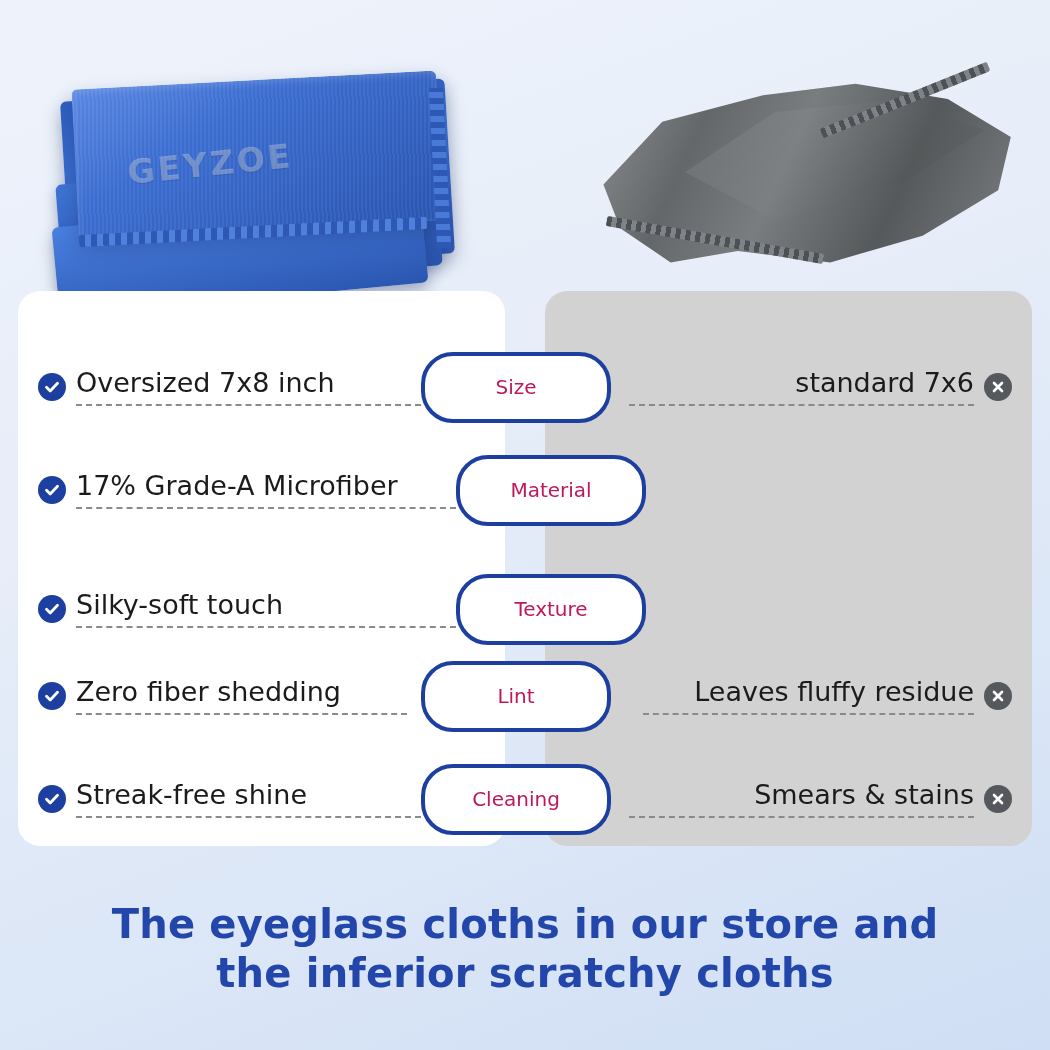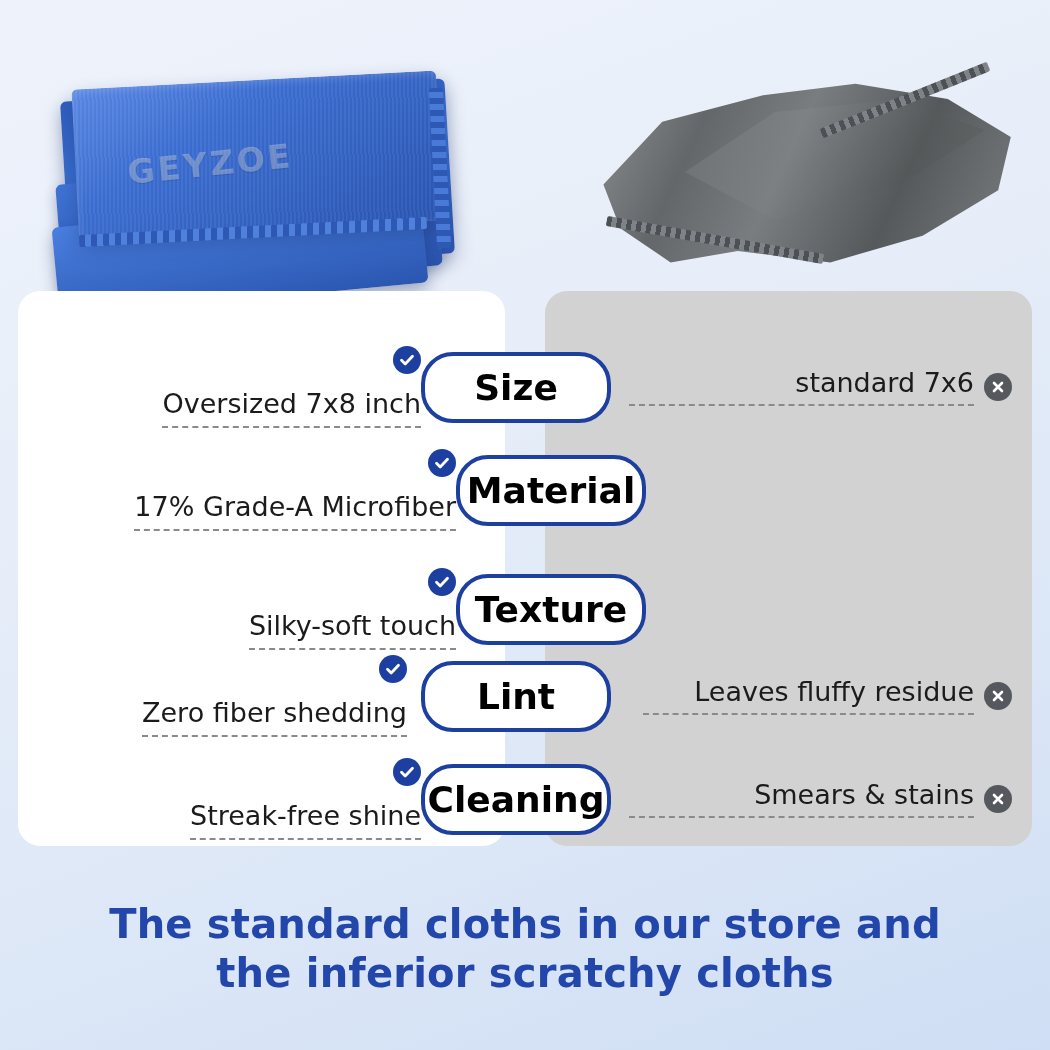--- a/index.html
+++ b/index.html
@@ -202,21 +202,20 @@
   .side {
     position: relative;
     width: 418px;
     display: flex;
     align-items: flex-end;
     gap: 10px;
   }
   .side-left {
     margin-left: 38px;
     justify-content: flex-start;
-    flex-direction: column;
   }
   .side-right {
     margin-left: 18px;
     justify-content: flex-end;
     margin-right: 38px;
   }
 
   .mark {
     flex: 0 0 auto;
     width: 28px;
@@ -253,23 +252,23 @@
   .pill {
     flex: 0 0 auto;
     width: 182px;
     height: 63px;
     border: 4px solid #1c3fa0;
     border-radius: 32px;
     background: #ffffff;
     display: flex;
     align-items: center;
     justify-content: center;
-    font-size: 36px;
-    font-weight: bold;
-    color: #000000;
+    font-size: 20px;
+    font-weight: normal;
+    color: #be185d;
     z-index: 5;
   }
 
   
   .caption {
     position: absolute;
     left: 0;
     top: 900px;
     width: 1050px;
     text-align: center;
@@ -391,17 +390,17 @@
           <svg width="18" height="18" viewBox="0 0 18 18">
               <path d="M5 5 L13 13 M13 5 L5 13" fill="none" stroke="#ffffff" stroke-width="2.6" stroke-linecap="round"></path>
             </svg>
         </span>
       </div>
     </div>
 
   </div>
 
   <div class="caption">
-    <span class="l1">The standard cloths in our store and</span>
+    <span class="l1">The eyeglass cloths in our store and</span>
     <span class="l2">the inferior scratchy cloths</span>
   </div>
 
 </div>
 
 </body></html>

